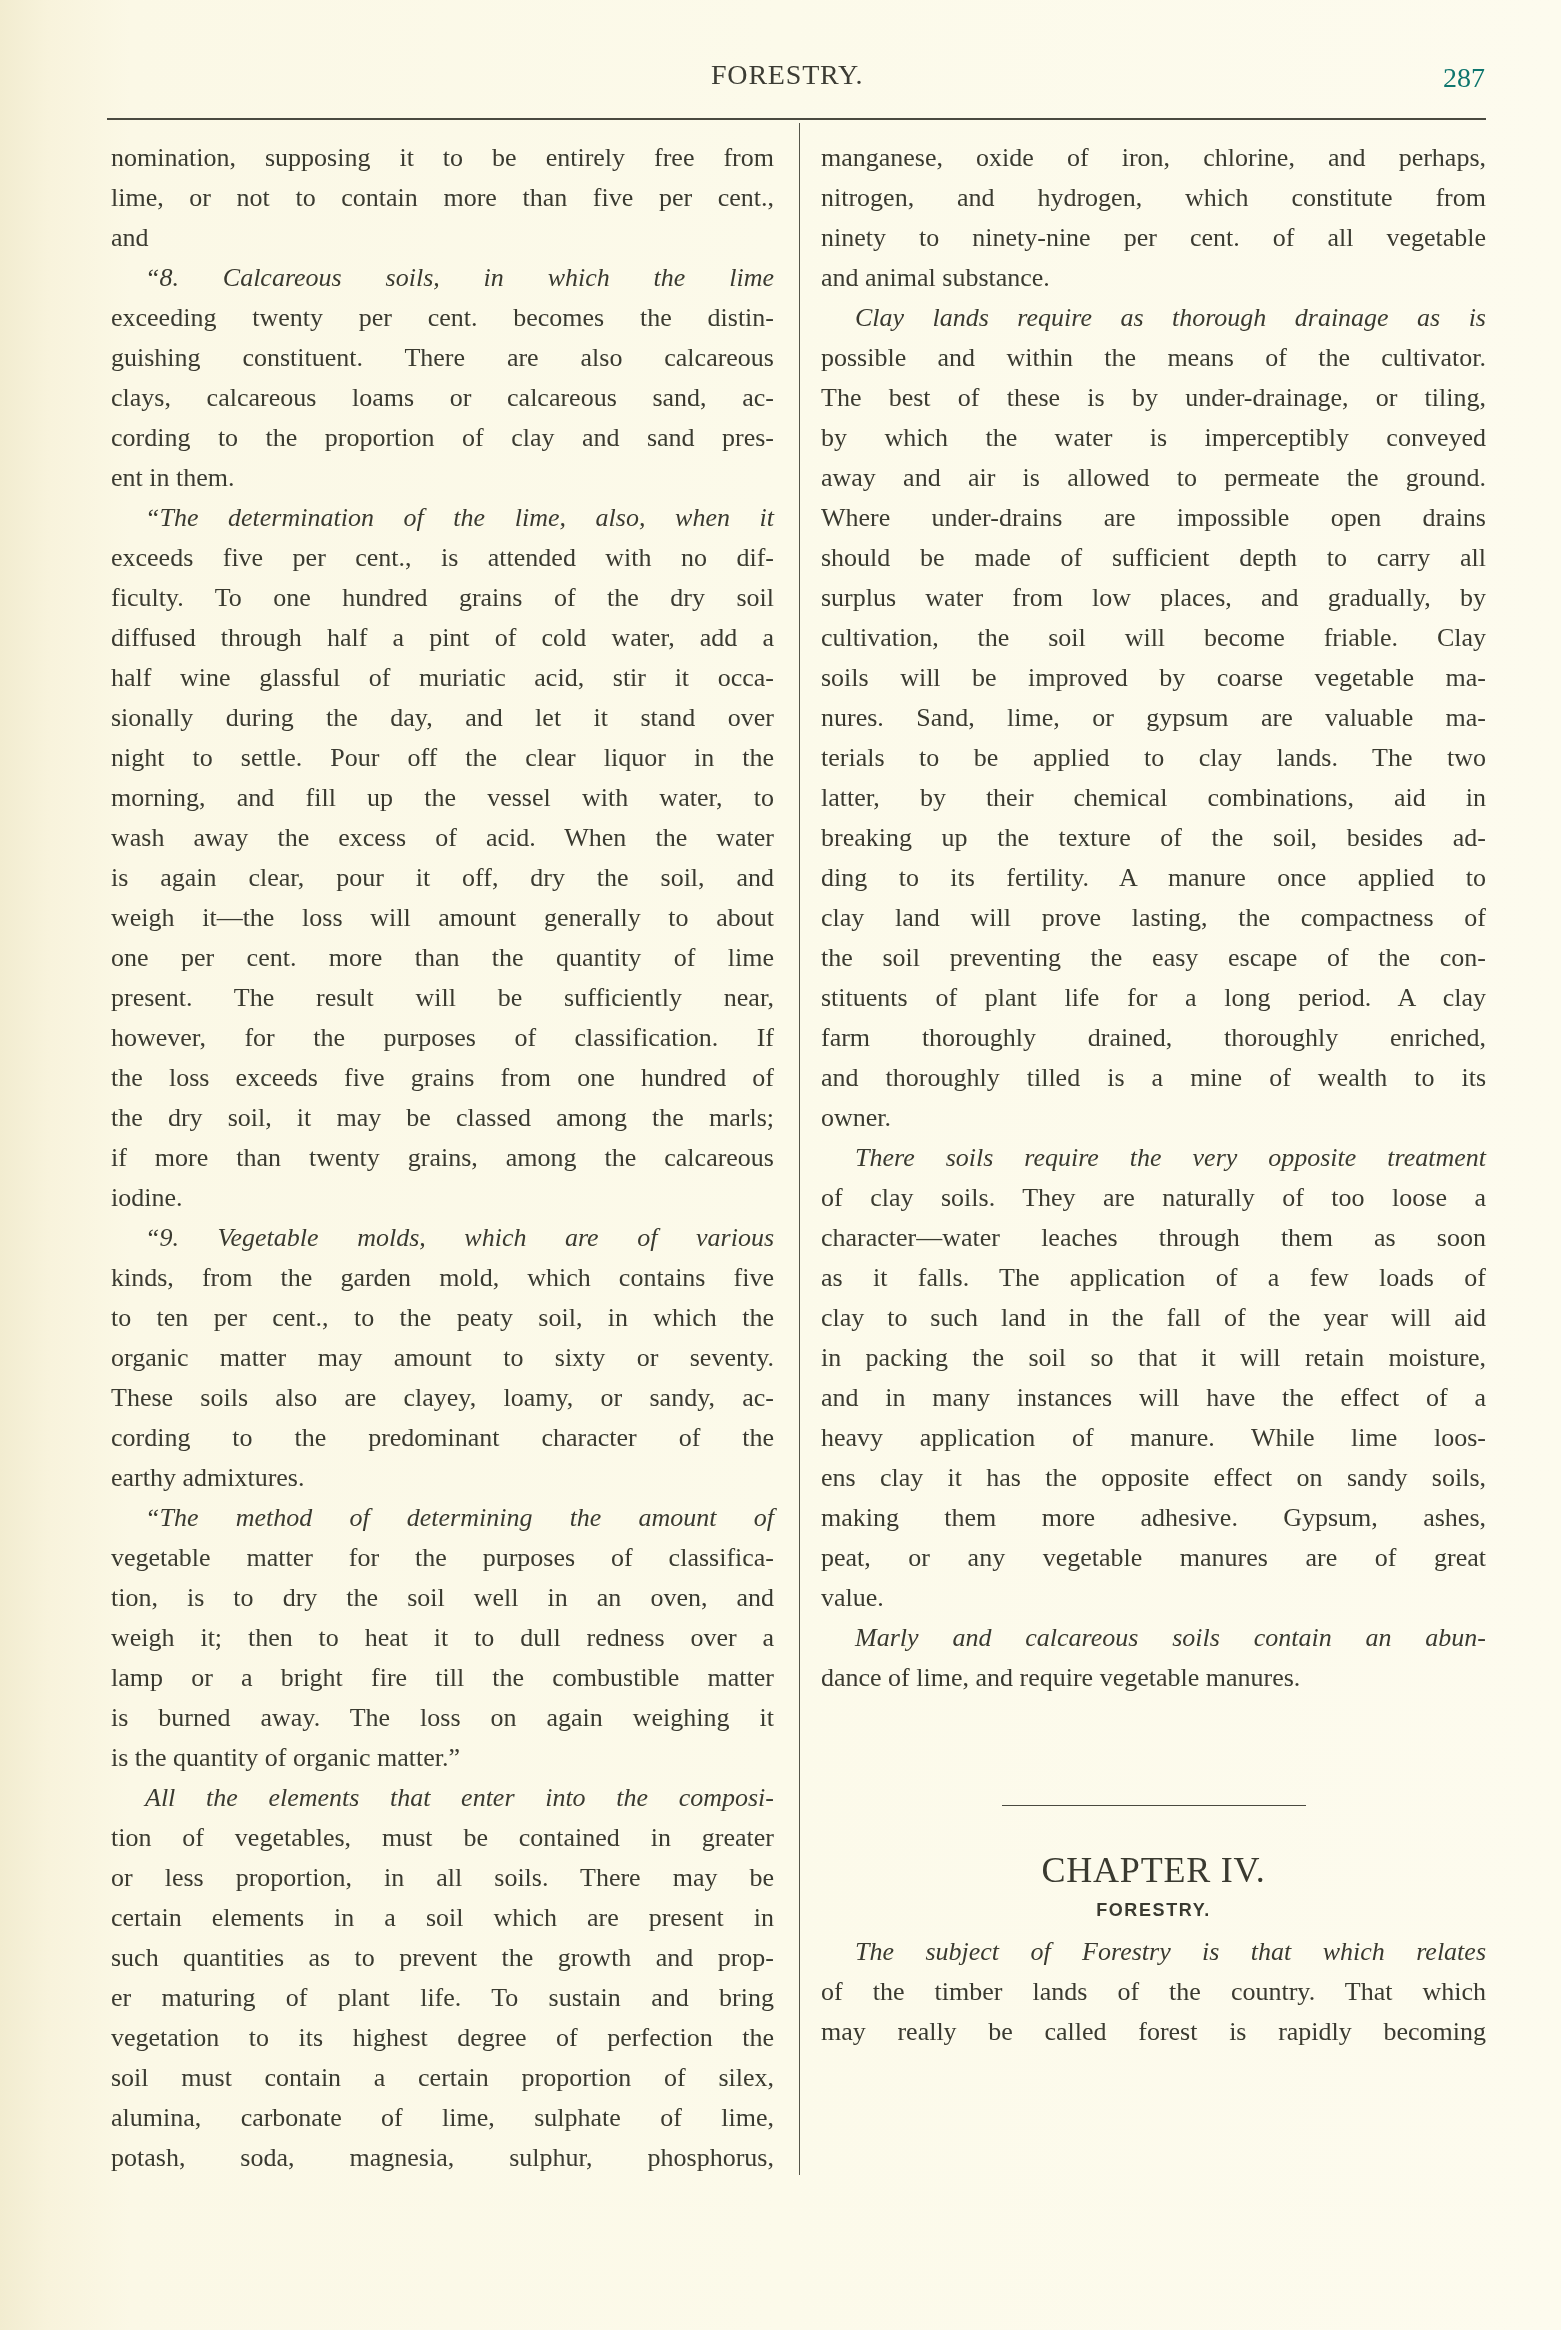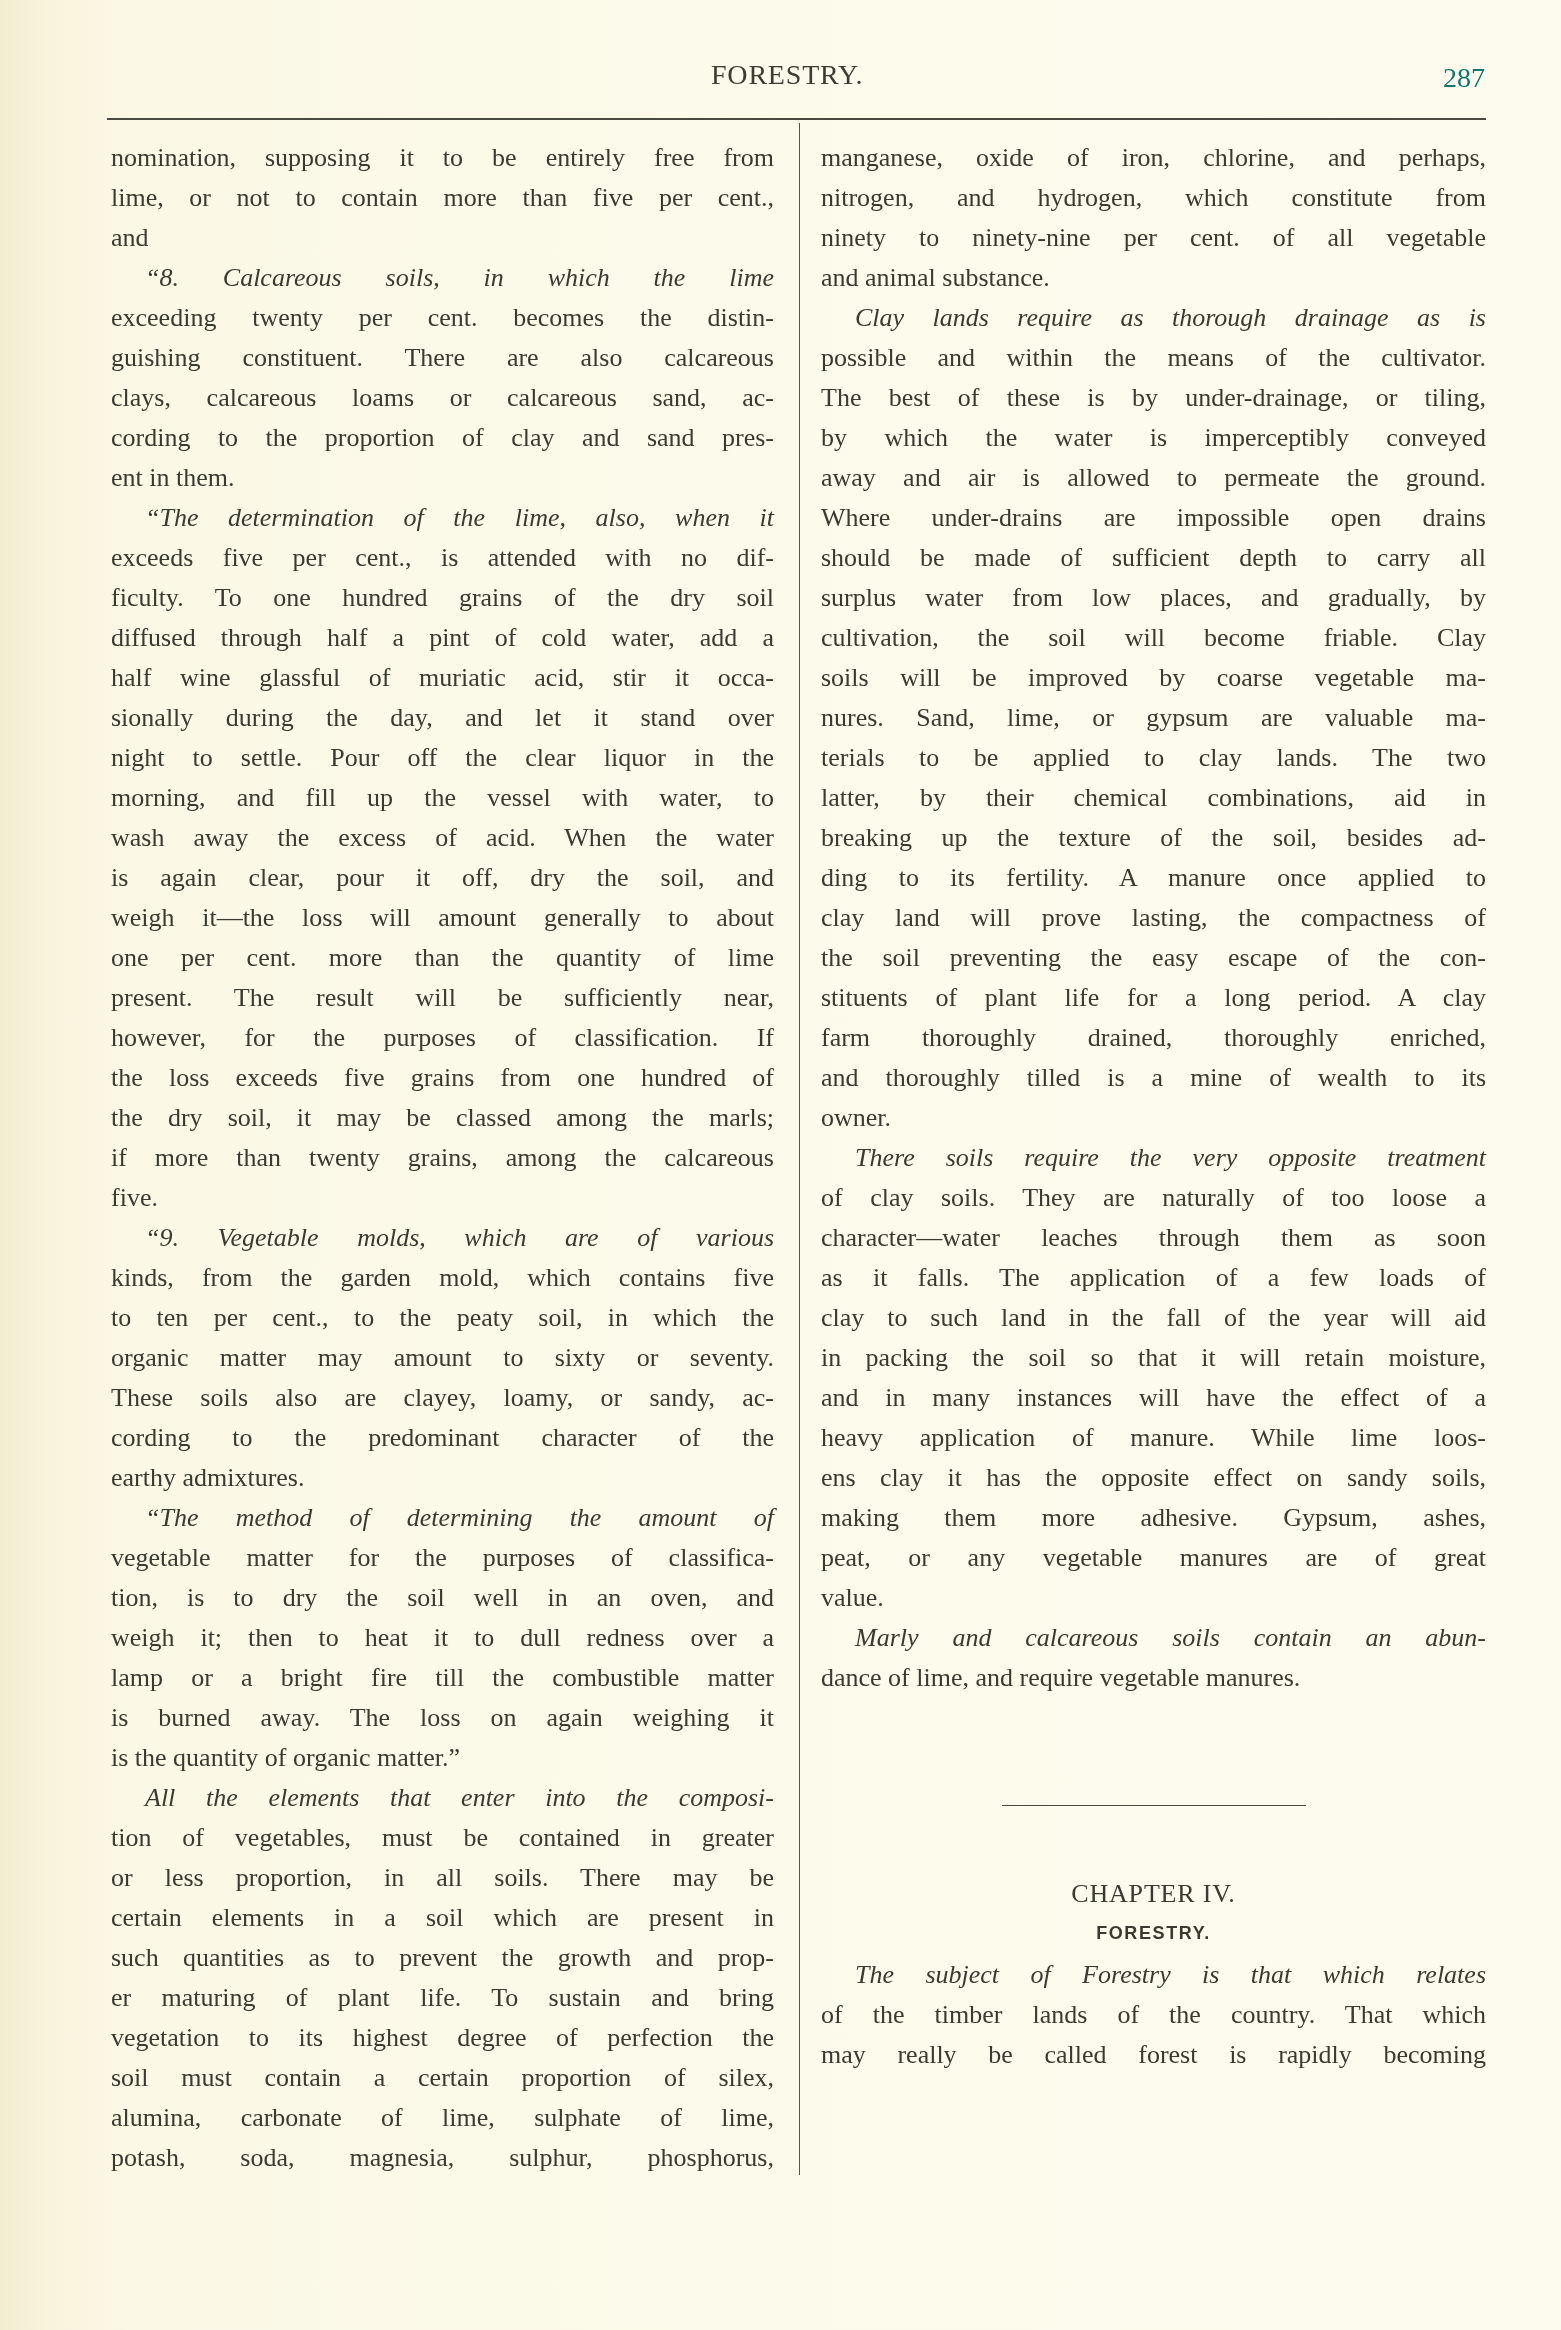--- a/index.html
+++ b/index.html
@@ -70,23 +70,23 @@
   .section-rule {
     display: block;
     width: 304px;
     margin: 107px auto 0 auto;
     border-top: 1.6px solid #4a4a40;
     height: 0;
   }
   .chapter-title {
     display: block;
     text-align: center;
-    font-size: 26px;
+    font-size: 36px;
     letter-spacing: 0.8px;
-    margin-top: 68px;
+    margin-top: 45px;
     line-height: 39px;
   }
   .chapter-subtitle {
     display: block;
     text-align: center;
     font-family: "Liberation Sans", "DejaVu Sans", sans-serif;
     font-weight: bold;
     font-size: 18px;
     letter-spacing: 1.6px;
     margin-top: 6.6px;
@@ -131,21 +131,21 @@
       <span class="line">morning, and fill up the vessel with water, to</span>
       <span class="line">wash away the excess of acid. When the water</span>
       <span class="line">is again clear, pour it off, dry the soil, and</span>
       <span class="line">weigh it—the loss will amount generally to about</span>
       <span class="line">one per cent. more than the quantity of lime</span>
       <span class="line">present. The result will be sufficiently near,</span>
       <span class="line">however, for the purposes of classification. If</span>
       <span class="line">the loss exceeds five grains from one hundred of</span>
       <span class="line">the dry soil, it may be classed among the marls;</span>
       <span class="line">if more than twenty grains, among the calcareous</span>
-      <span class="line last">five.</span>
+      <span class="line last">iodine.</span>
     </div>
     <div>
       <span class="line indent">“9. Vegetable molds, which are of various</span>
       <span class="line">kinds, from the garden mold, which contains five</span>
       <span class="line">to ten per cent., to the peaty soil, in which the</span>
       <span class="line">organic matter may amount to sixty or seventy.</span>
       <span class="line">These soils also are clayey, loamy, or sandy, ac-</span>
       <span class="line">cording to the predominant character of the</span>
       <span class="line last">earthy admixtures.</span>
     </div>

